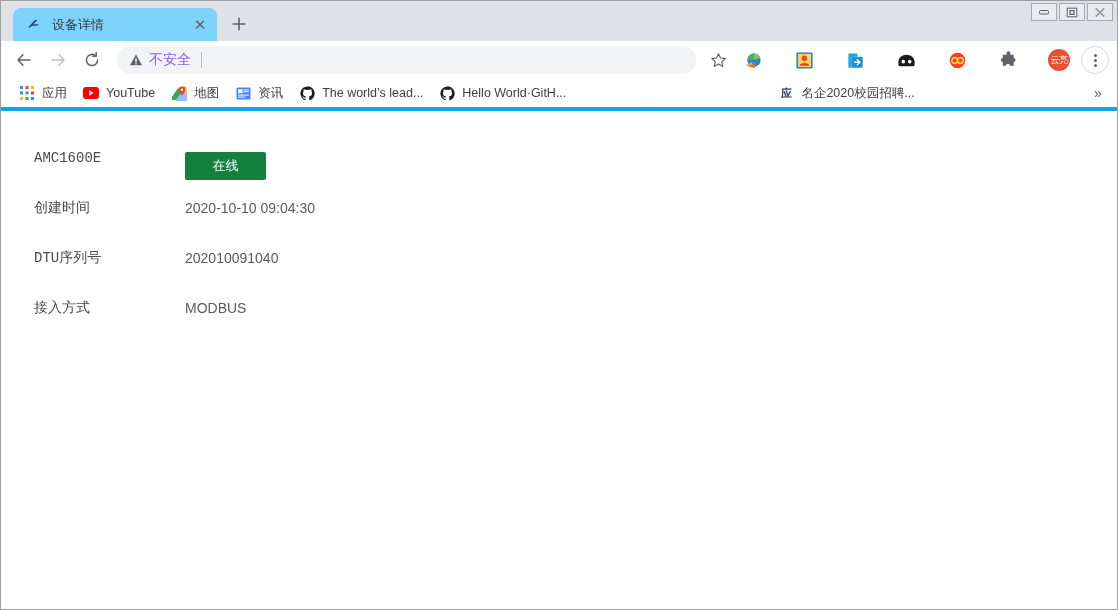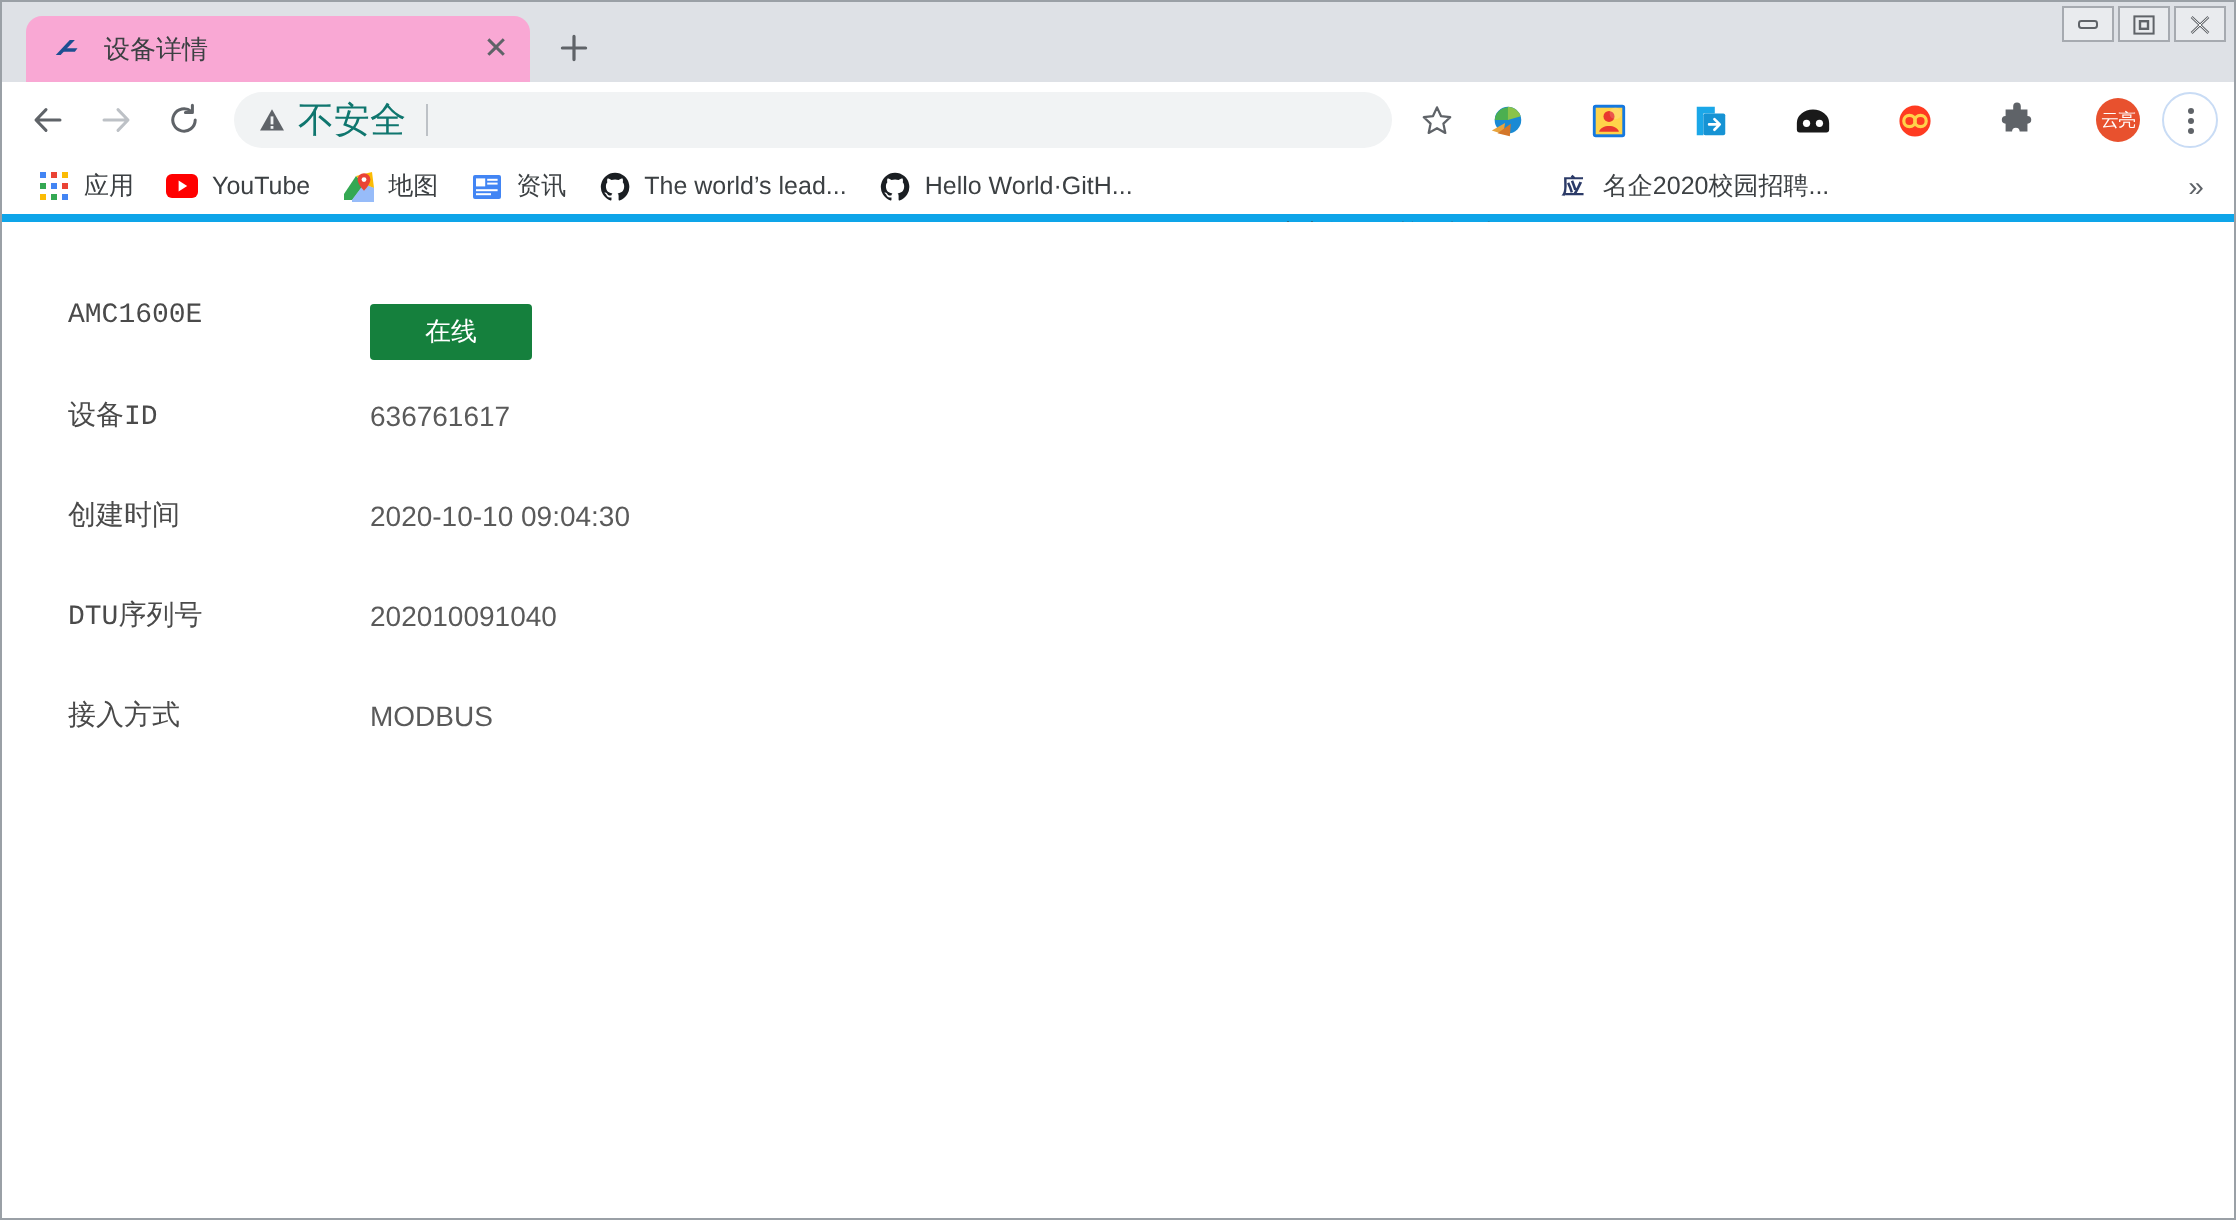--- a/index.html
+++ b/index.html
@@ -32,23 +32,23 @@
     height: 40px;
     flex: 0 0 40px;
     background: #dee1e6;
     display: flex;
     align-items: flex-end;
   }
 
   .tab {
     position: relative;
     margin-left: 12px;
-    width: 252px;
+    width: 204px;
     height: 33px;
-    background: #f9a8d4;
+    background: #7dd3fc;
     border-radius: 8px 8px 0 0;
     display: flex;
     align-items: center;
     padding: 0 8px 0 12px;
     box-sizing: border-box;
   }
   .tab-favicon {
     width: 17px;
     height: 17px;
     flex: 0 0 17px;
@@ -140,22 +140,22 @@
     box-sizing: border-box;
     min-width: 0;
   }
   .security {
     display: flex;
     align-items: center;
     flex: 0 0 auto;
     color: #5f6368;
   }
   .security-label {
-    font-size: 18px;
-    color: #0f766e;
+    font-size: 14px;
+    color: #8b5cf6;
     margin-left: 6px;
     white-space: nowrap;
     text-align: center;
   }
   .omnibox-sep {
     width: 1px;
     height: 16px;
     background: #bdc1c6;
     margin: 0 10px;
     flex: 0 0 1px;
@@ -554,24 +554,20 @@
   </div>
 
   <div class="page">
     <div class="info-list">
 
       <div class="info-row">
         <span class="info-label">AMC1600E</span>
         <span class="status-badge">在线</span>
       </div>
 
-      <div class="info-row">
-        <span class="info-label">设备ID</span>
-        <span class="info-value">636761617</span>
-      </div>
 
       <div class="info-row">
         <span class="info-label">创建时间</span>
         <span class="info-value">2020-10-10 09:04:30</span>
       </div>
 
       <div class="info-row">
         <span class="info-label">DTU序列号</span>
         <span class="info-value">202010091040</span>
       </div>

